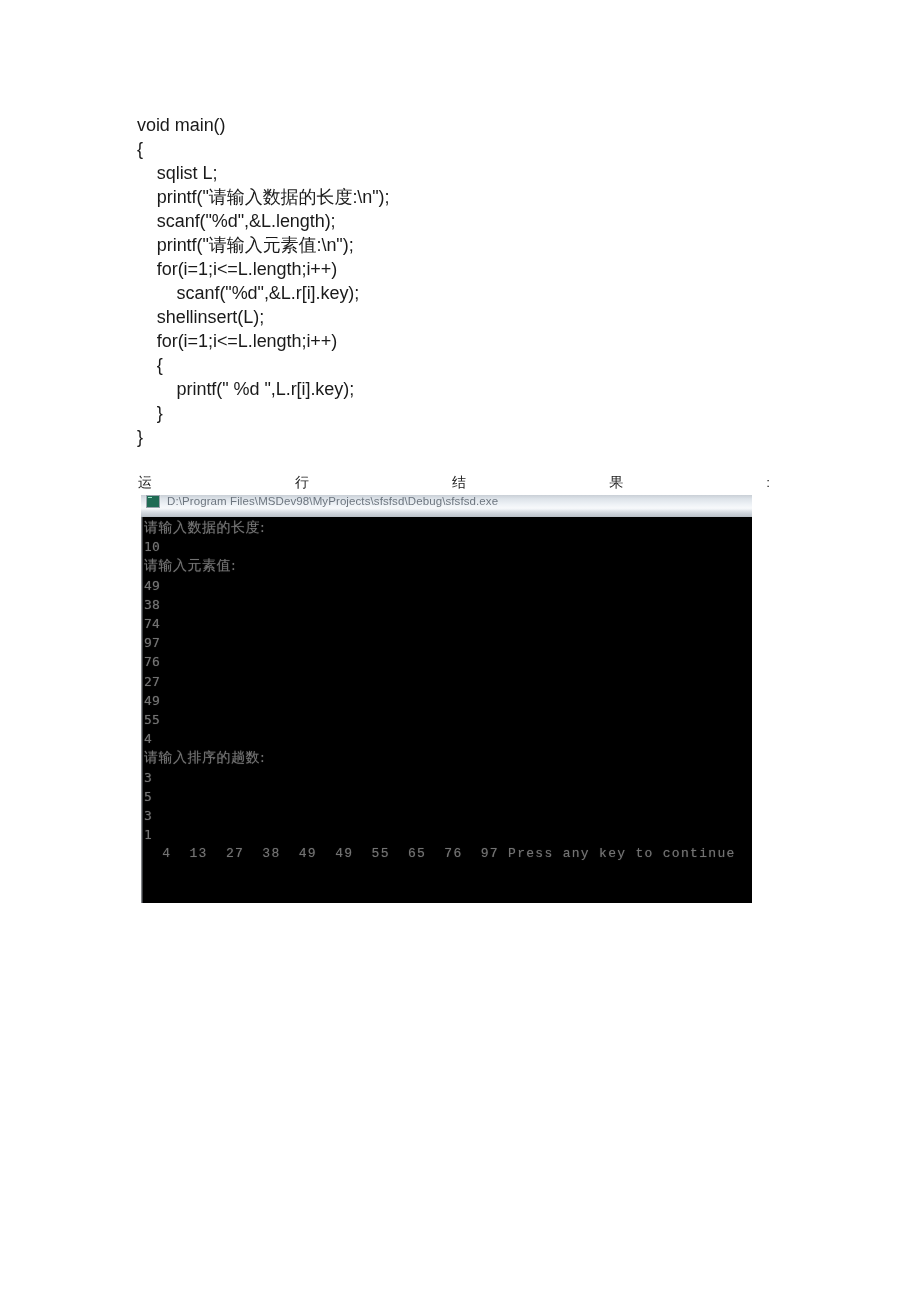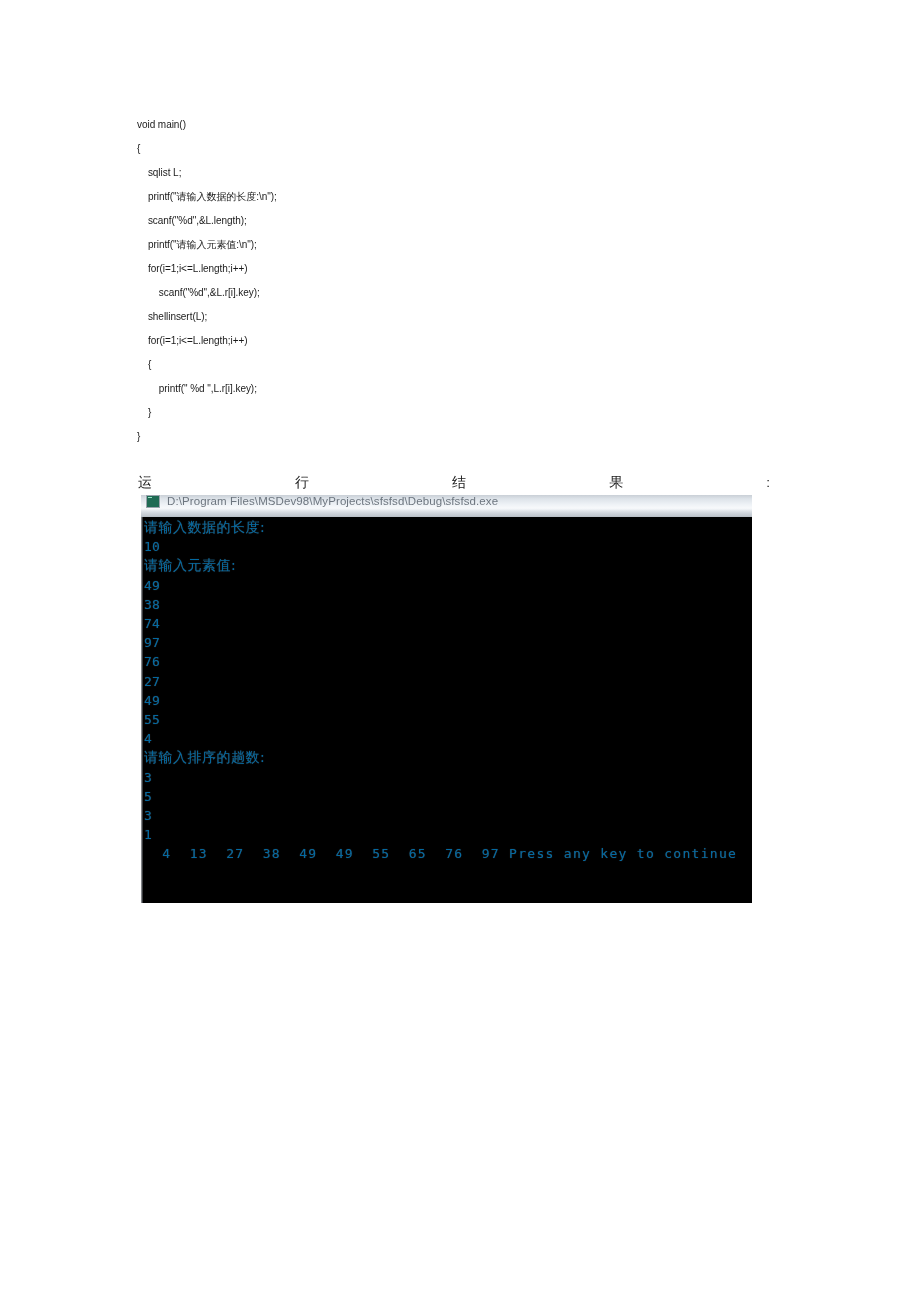--- a/index.html
+++ b/index.html
@@ -17,21 +17,21 @@
 
   
   #code-listing {
     position: absolute;
     left: 137px;
     top: 113px;
     width: 640px;
   }
   .code-line {
     font-family: "Liberation Sans", sans-serif;
-    font-size: 10px;
+    font-size: 18px;
     line-height: 24px;
     color: #1a1a1a;
     white-space: pre;
     letter-spacing: -0.05px;
   }
 
   
   #result-caption {
     position: absolute;
     left: 138px;
@@ -127,33 +127,34 @@
     position: absolute;
     left: 0; top: 0; bottom: 0;
     width: 2px;
     background: linear-gradient(to right, #b9bdc2, #6d7075 60%, #000);
     opacity: 0.85;
   }
   .console-line {
     font-family: "DejaVu Sans Mono", "Liberation Mono", monospace;
     font-size: 13px;
     line-height: 19.2px;
-    color: #0369a1;
+    color: #737373;
     white-space: pre;
     padding-left: 2px;
     letter-spacing: 0.2px;
     text-shadow: 0 0 1px rgba(190,190,190,0.35);
   }
   .console-line.cjk {
     font-family: "DejaVu Sans", "Liberation Sans", sans-serif;
     font-size: 14px;
     letter-spacing: 0.5px;
   }
   .console-line.final {
     letter-spacing: 1.3px;
+    font-family: Liberation Mono, monospace;
   }
 </style>
 </head>
 <body>
 
 <div id="code-listing">
   <div class="code-line">void main()</div>
   <div class="code-line">{</div>
   <div class="code-line">    sqlist L;</div>
   <div class="code-line">    printf("请输入数据的长度:\n");</div>

